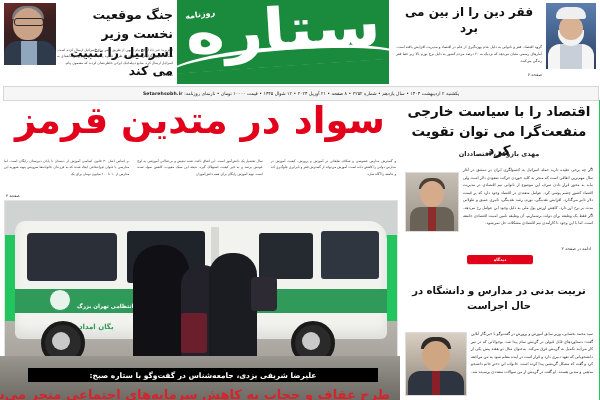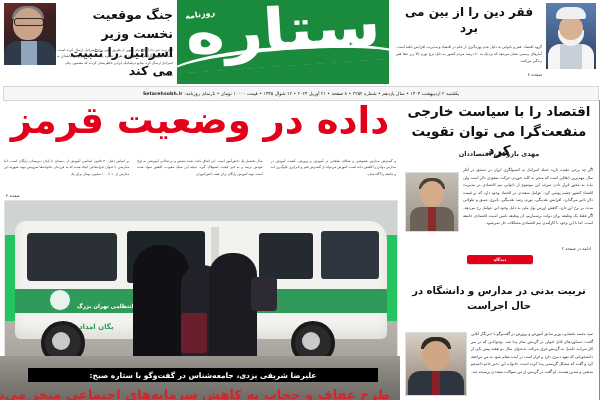--- a/index.html
+++ b/index.html
@@ -314,21 +314,21 @@
   <div class="datebar">
     <div class="txt">
       <span>یکشنبه ۲ اردیبهشت ۱۴۰۳ • سال یازدهم • شماره ۲۲۵۲ • ۸ صفحه • ۲۱ آوریل ۲۰۲۴ • ۱۲ شوال ۱۴۴۵ • قیمت ۱۰۰۰۰ تومان • تارنمای روزنامه:</span>
       <span class="site">Setarehsobh.ir</span>
     </div>
   </div>
 
   <div class="main">
 
     <div class="bighead-wrap">
-      <div class="bighead-inner">داده در وضعیت قرمز</div>
+      <div class="bighead-inner">سواد در متدین قرمز</div>
     </div>
 
     <div class="cols">
       <div class="col">بر اساس اصل ۳۰ قانون اساسی آموزش از دبستان تا پایان دبیرستان رایگان است، اما مدارسی با عنوان غیرانتفاعی ایجاد شده که به فرزندان خانواده‌ها سرویس پنهند شهریه این مدارس از ۱۰ تا ۱۰۰ میلیون تومان برای یک</div>
       <div class="col">سال تحصیل یک دانش‌آموز است. این اتفاق باعث شده تبعیض و بی‌عدالتی آموزشی به اوج خودش برسد و به خیر کیفیت استهلاک گیرد. نتیجه این سبک معیوب، کاهش سواد شده است. تهیه آموزش رایگان برای همه دانش‌آموزان</div>
       <div class="col">و گسترش مدارس خصوصی و شکاف طبقاتی در آموزش و پرورش، کیفیت آموزش در مدارس دولتی را کاهش داده است، آموزش می‌تواند از گسترش فقر و نابرابری جلوگیری کند و جامعه را آگاه سازد.</div>
     </div>
     <div class="colcont">صفحه ۲</div>
 
     <div class="photo">

